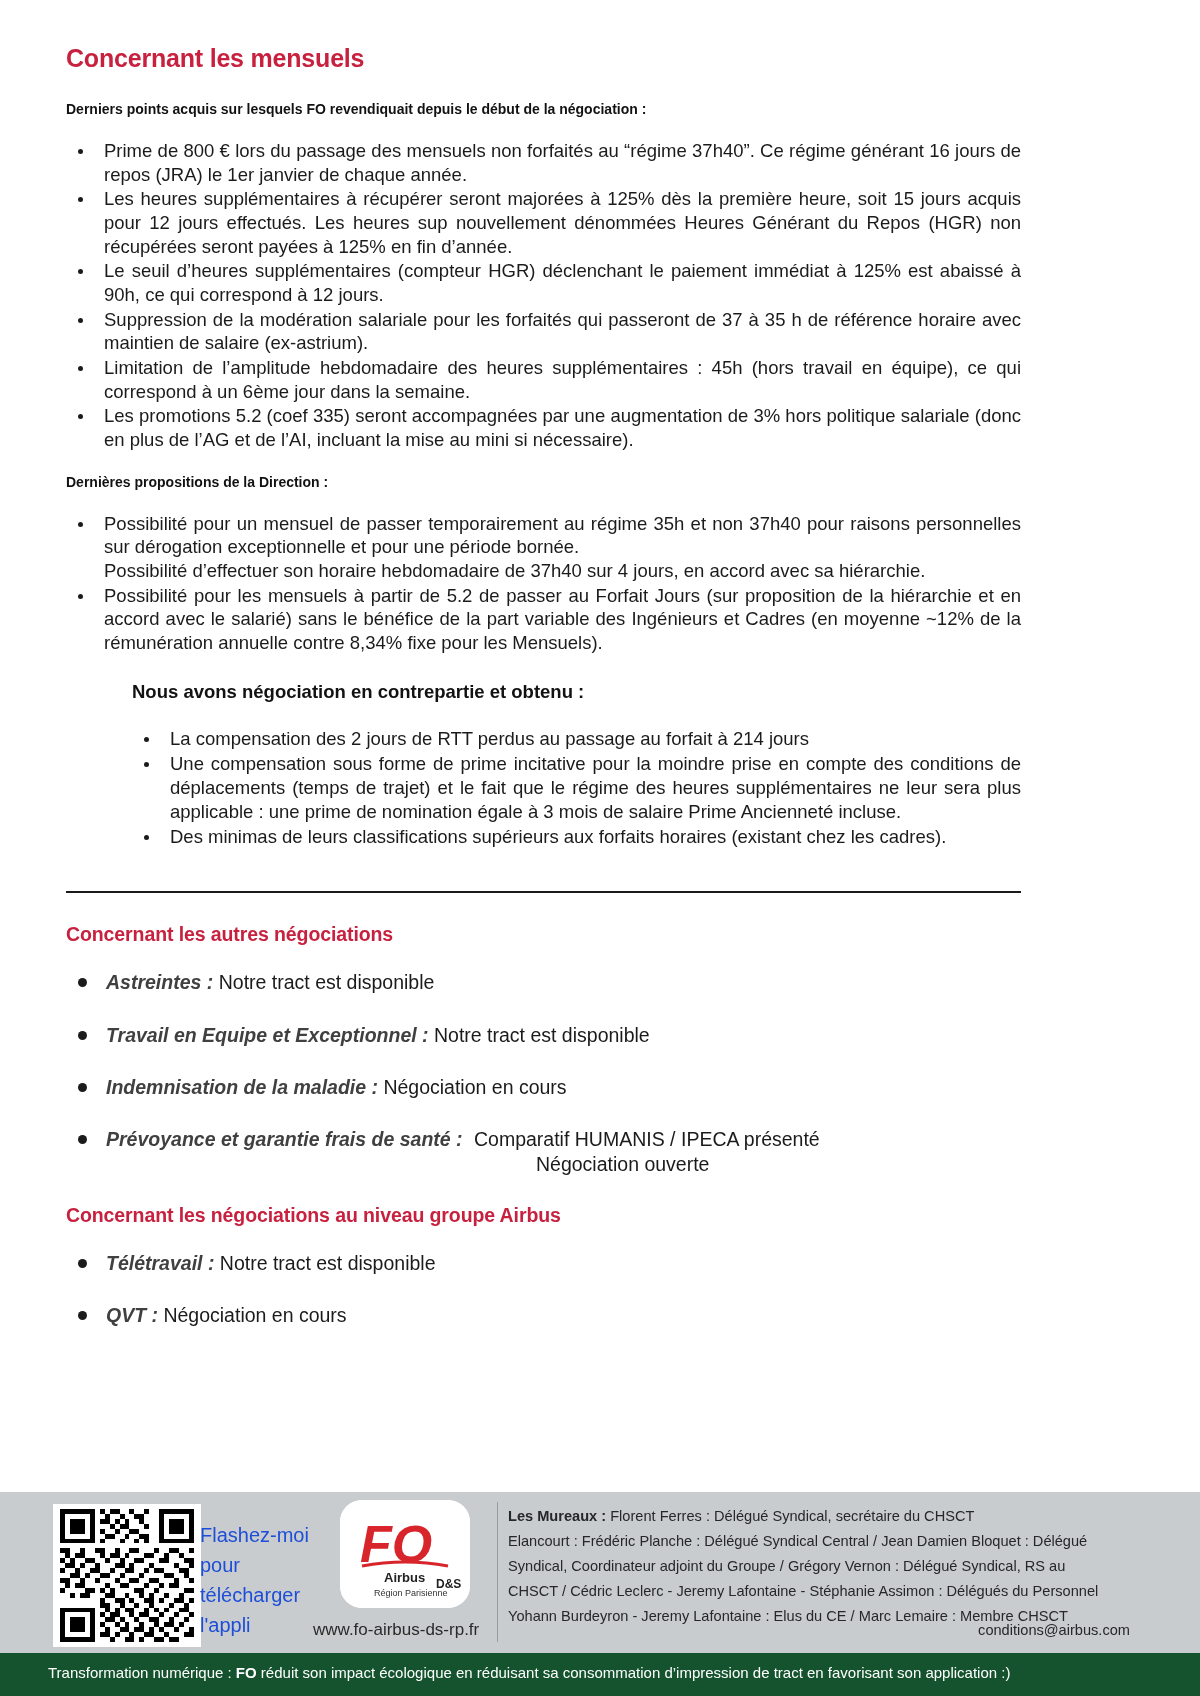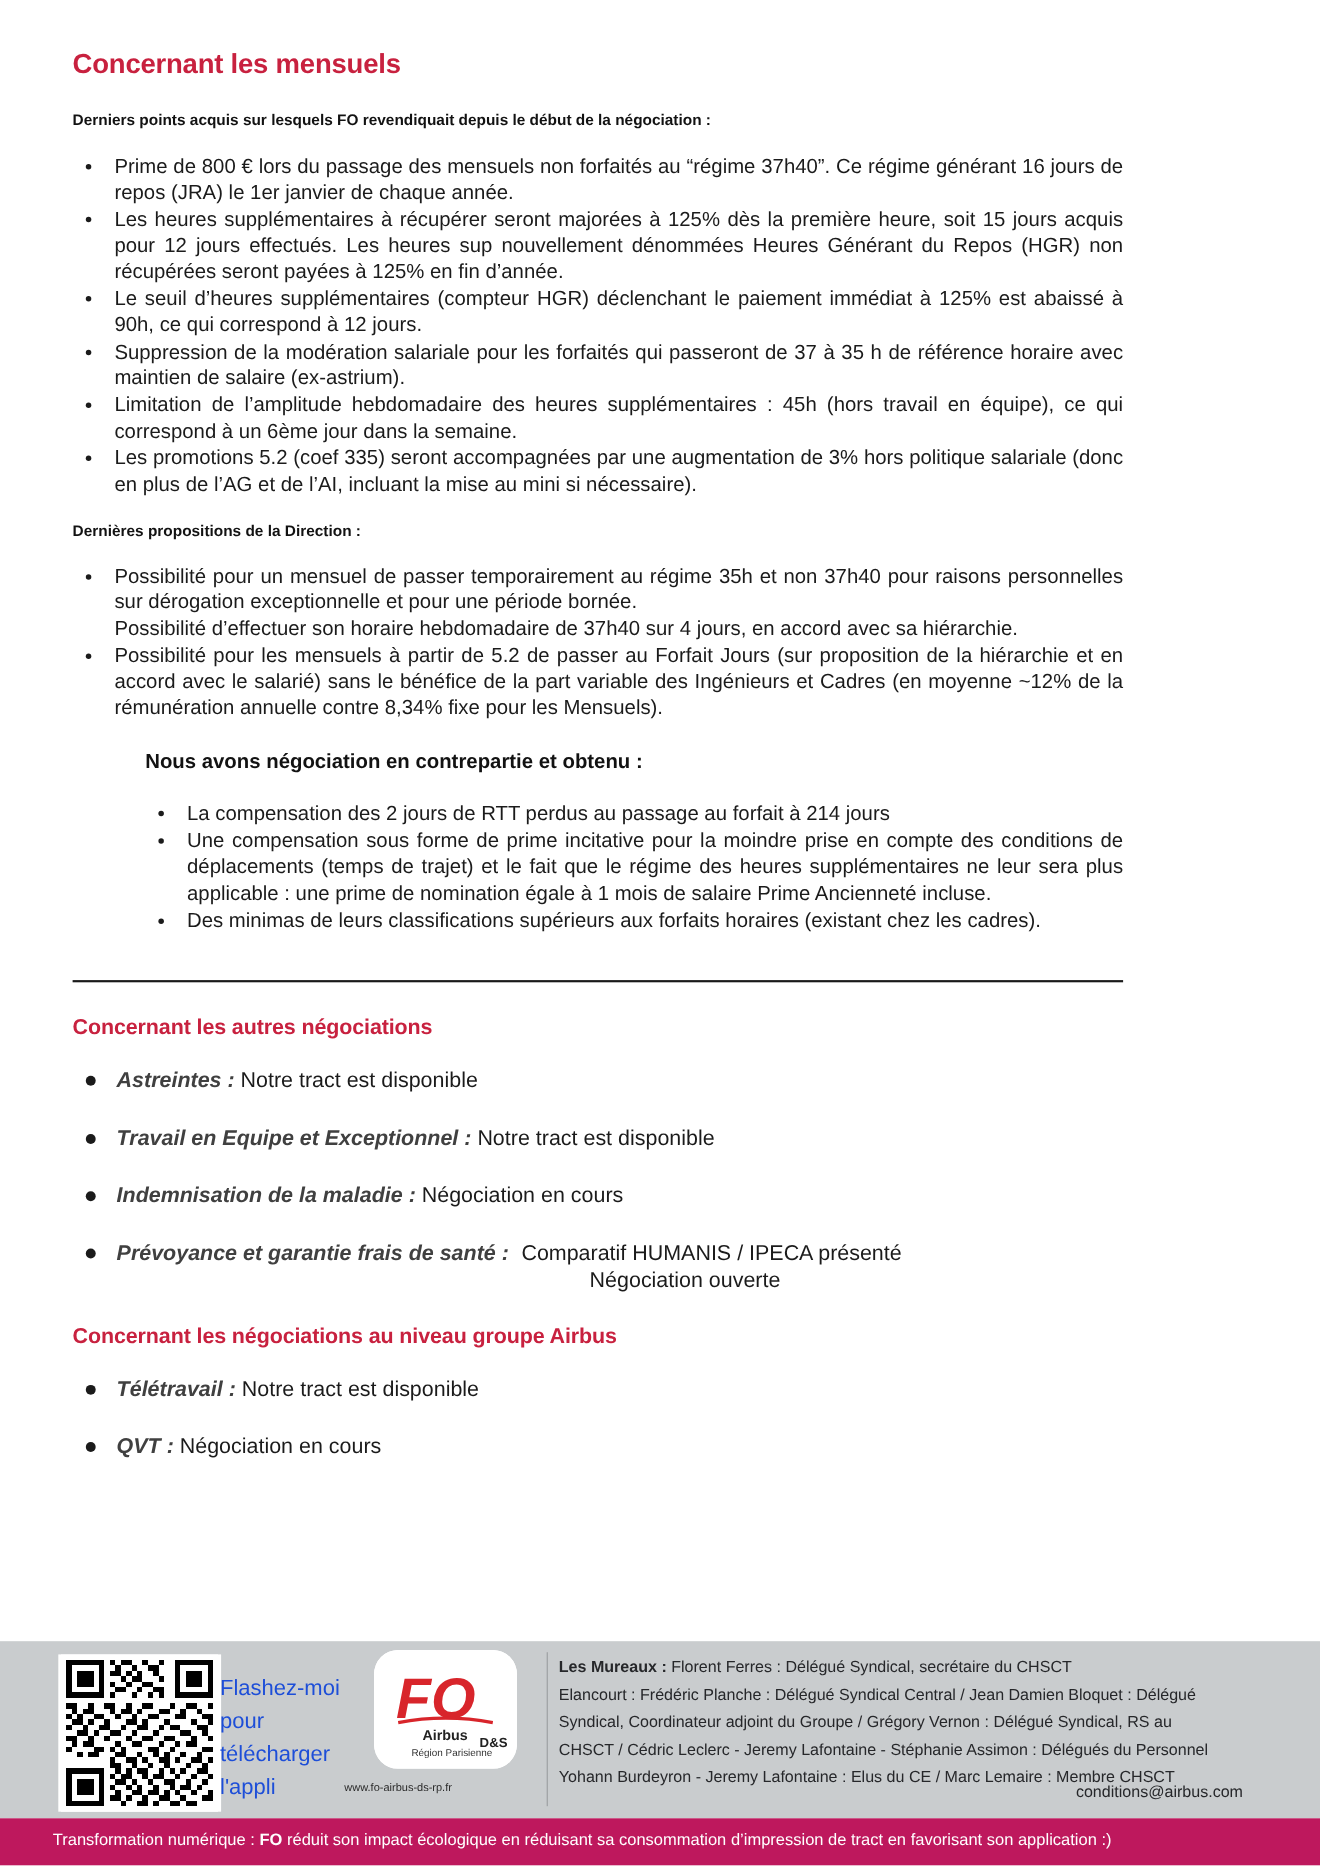--- a/index.html
+++ b/index.html
@@ -176,21 +176,21 @@
     width: 130px;
     height: 108px;
     background: #ffffff;
     border-radius: 22px;
     overflow: hidden;
   }
   .fo-url {
     position: absolute;
     left: 313px;
     top: 128px;
-    font-size: 10px;
+    font-size: 17px;
     color: #2a2a2a;
   }
   .divider-v {
     position: absolute;
     left: 497px;
     top: 10px;
     width: 1px;
     height: 140px;
     background: #9a9d9f;
   }
@@ -210,21 +210,21 @@
     font-size: 14.6px;
     color: #26272a;
   }
 
   .redbar {
     position: absolute;
     left: 0;
     top: 1653px;
     width: 1200px;
     height: 43px;
-    background: #be185d;
+    background: #14532d;
   }
   .redbar-text {
     position: absolute;
     left: 48px;
     top: 11px;
     font-size: 15px;
     color: #ffffff;
   }
   .redbar-text b { font-weight: bold; }
 </style>
@@ -272,21 +272,21 @@
         </li>
     </ul>
 
     <div class="sub-block">
       <p class="sub-title">Nous avons négociation en contrepartie et obtenu :</p>
       <ul class="dotlist inner">
         <li>
             <span class="cont">La compensation des 2 jours de RTT perdus au passage au forfait à 214 jours</span>
           </li>
         <li>
-            <span class="cont">Une compensation sous forme de prime incitative pour la moindre prise en compte des conditions de déplacements (temps de trajet) et le fait que le régime des heures supplémentaires ne leur sera plus applicable : une prime de nomination égale à 1 mois de salaire Prime Ancienneté incluse.</span>
+            <span class="cont">Une compensation sous forme de prime incitative pour la moindre prise en compte des conditions de déplacements (temps de trajet) et le fait que le régime des heures supplémentaires ne leur sera plus applicable : une prime de nomination égale à 3 mois de salaire Prime Ancienneté incluse.</span>
           </li>
         <li>
             <span class="cont">Des minimas de leurs classifications supérieurs aux forfaits horaires (existant chez les cadres).</span>
           </li>
       </ul>
     </div>
 
     <hr class="rule">
 
     <h2 class="section-red">Concernant les autres négociations</h2>

